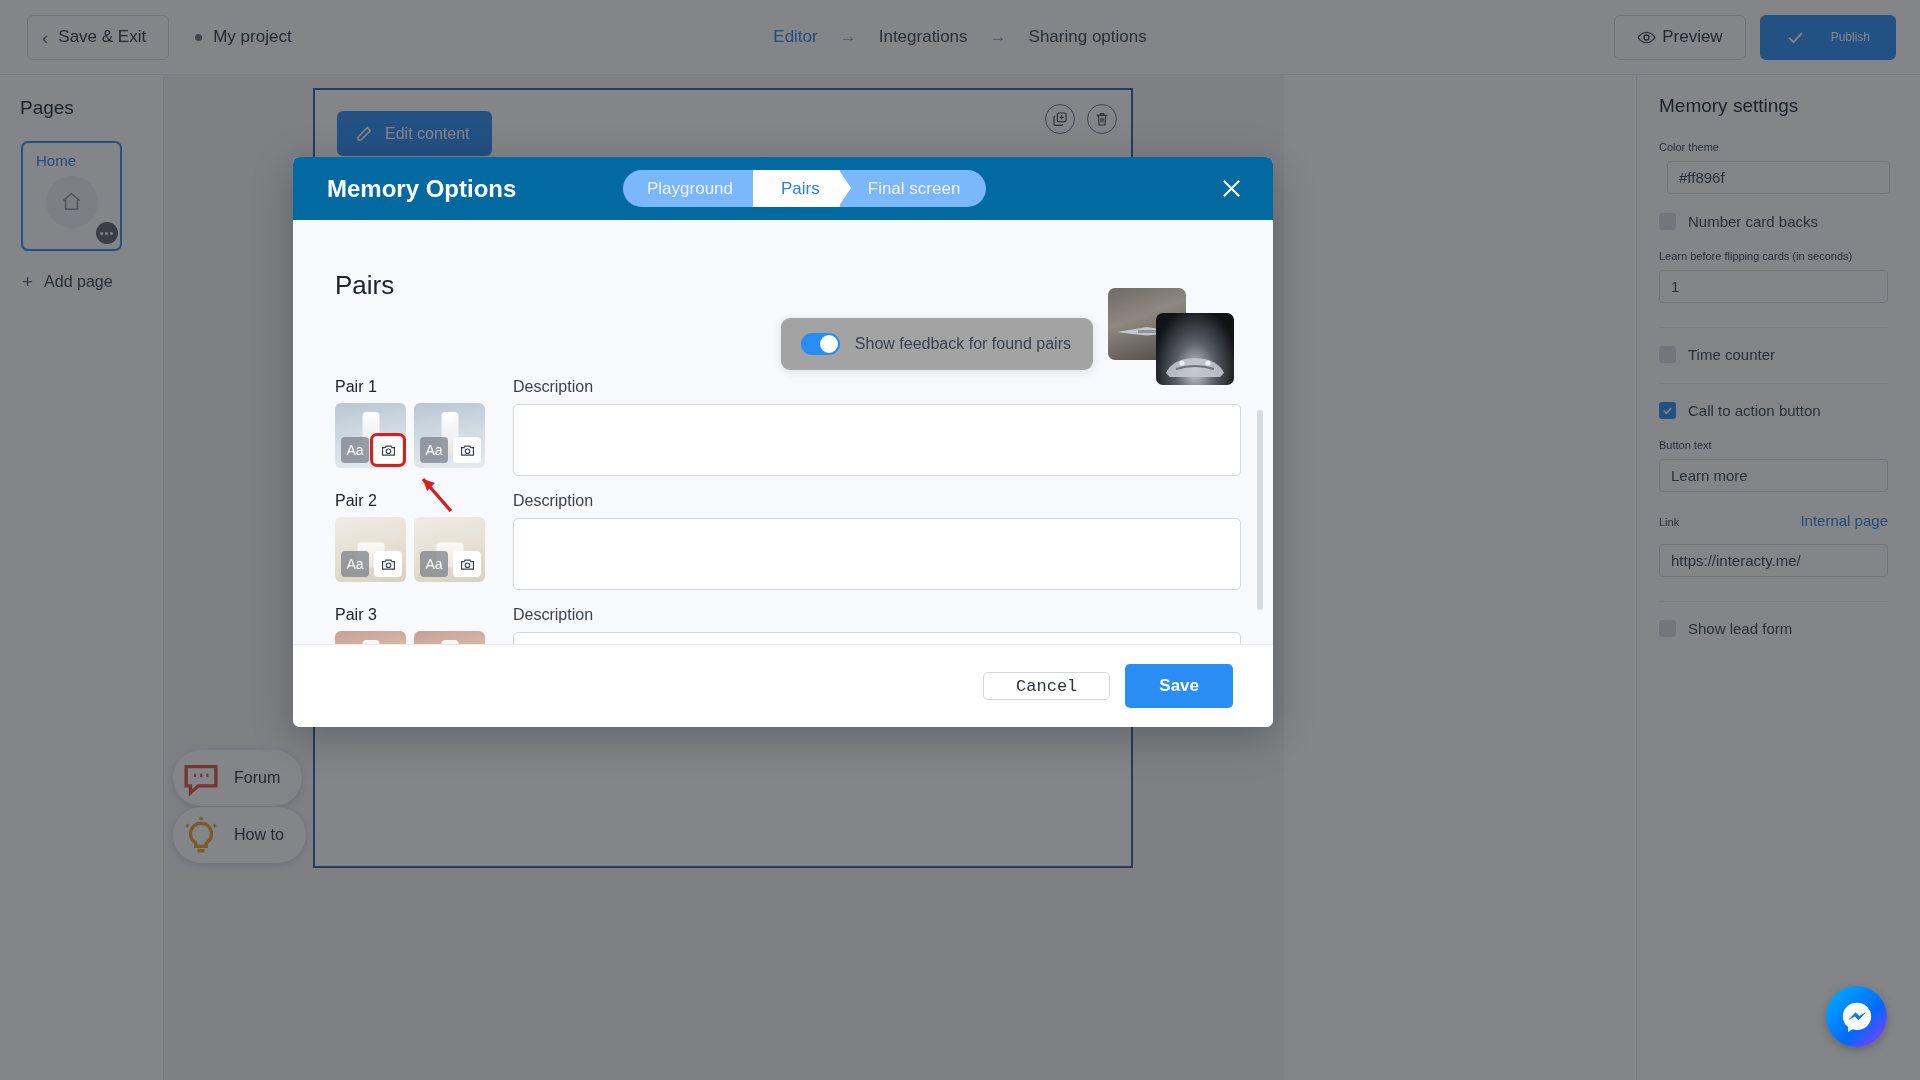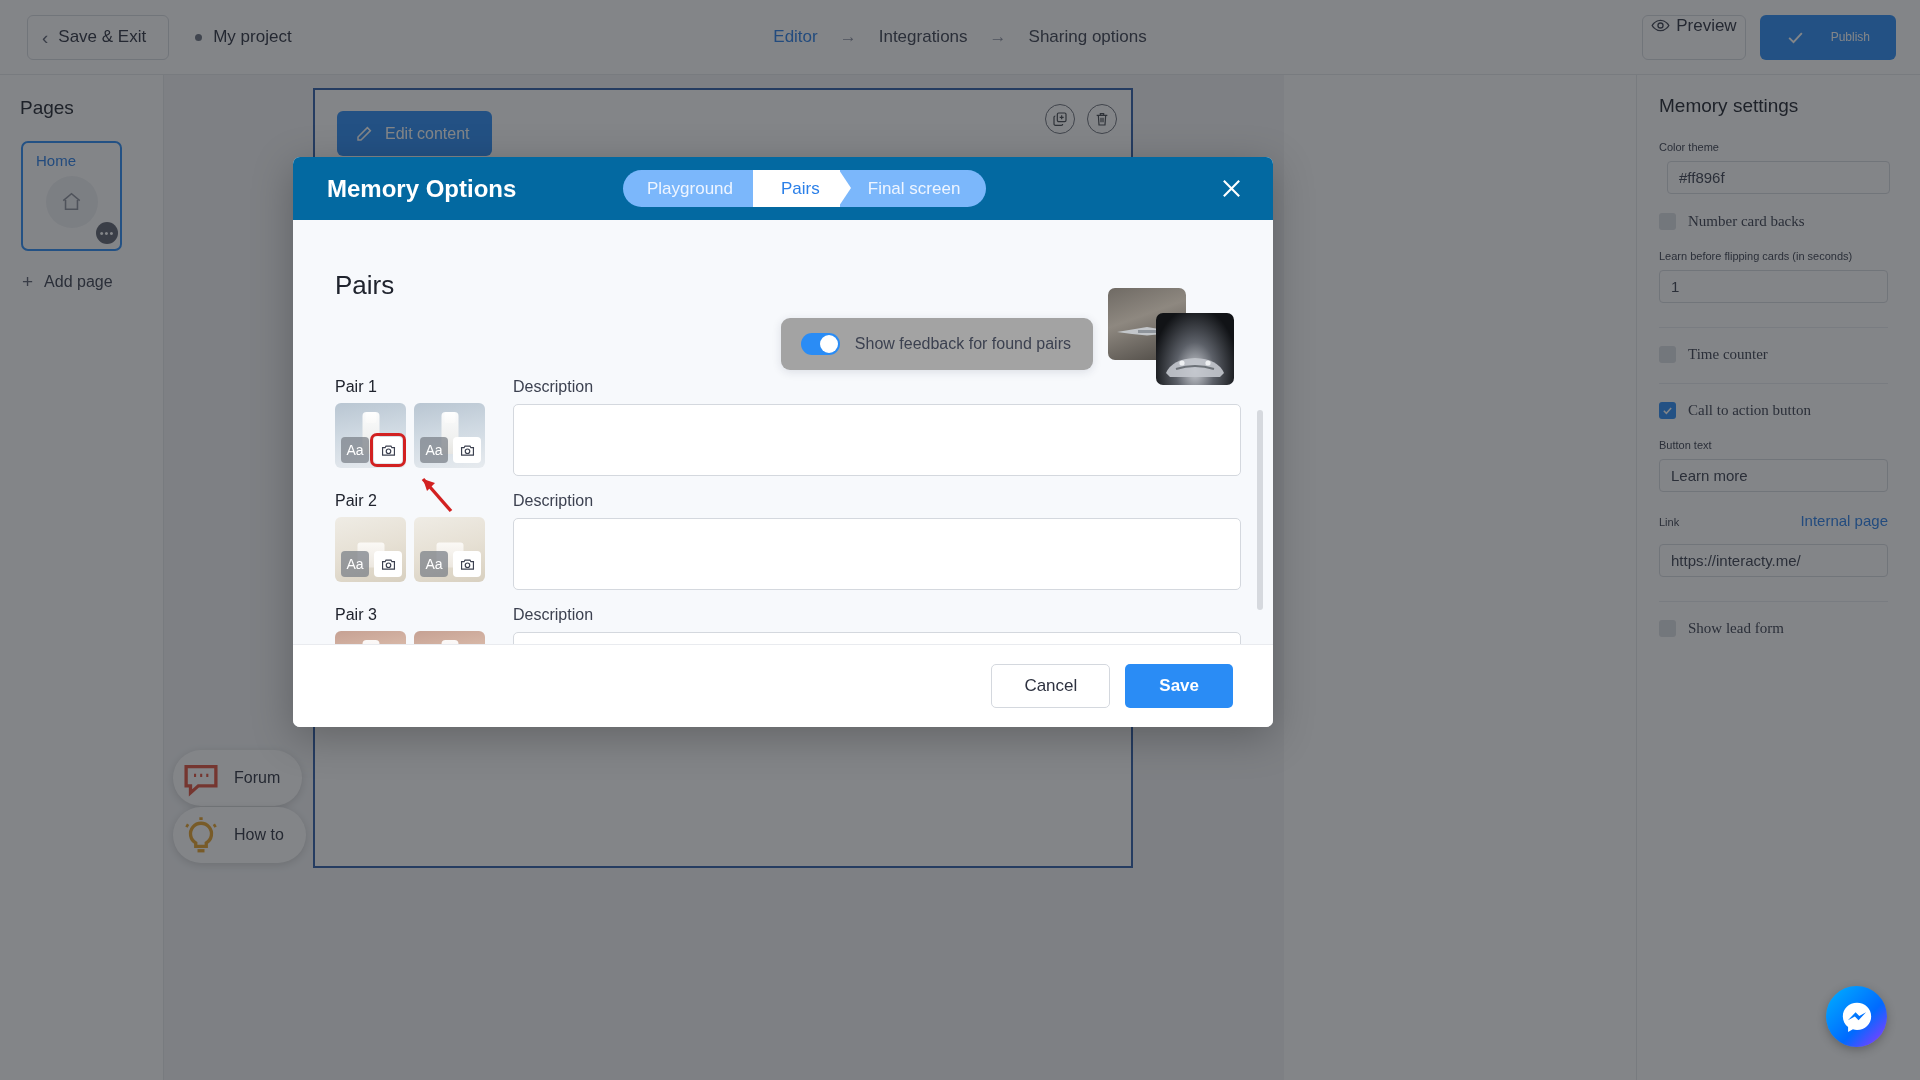--- a/index.html
+++ b/index.html
@@ -34,22 +34,22 @@
     display: flex; align-items: center; gap: 22px; font-size: 17px;
   }
   .step { color: #3c4150; cursor: pointer; white-space: nowrap; }
   .step.active { color: #2a7fe8; }
   .arrow { color: #8b90a0; font-size: 17px; }
 
   .topright {
     position: absolute; right: 24px; display: flex; align-items: center; gap: 14px;
   }
   .btn-preview {
-    height: 45px; padding: 0 8px; border: 1px solid #d8dbe0; border-radius: 6px;
-    background: #fff; display: flex; gap: 6px;
+    height: 45px; padding: 0 22px; border: 1px solid #d8dbe0; border-radius: 6px;
+    background: #fff; display: flex; align-items: center; gap: 6px;
     font-size: 17px; color: #2e3240; cursor: pointer;
   }
   .btn-publish {
     height: 45px; padding: 0 26px; border: none; border-radius: 6px;
     background: #2a8cf5; display: flex; align-items: center; gap: 26px;
     font-size: 12px; color: #fff; cursor: pointer;
   }
   .eye { width:19px;height:19px; display:inline-block; }
 
   
@@ -133,21 +133,21 @@
   }
   .rb-title { font-size: 19px; color: #20242e; margin-bottom: 24px; }
   .rb-label { font-size: 11px; color: #3c4150; margin-bottom: 8px; }
   .color-row { display: flex; align-items: stretch; gap: 8px; margin-bottom: 19px; }
   .color-sw { width: 36px; height: 33px; border-radius: 4px; background: #ff896f; cursor: pointer; }
   .color-input {
     flex: 1; height: 33px; border: 1px solid #d8dbe0; border-radius: 4px;
     background: #fff; font-size: 15px; color: #3c4150; padding: 0 11px;
     font-family: "Liberation Sans", sans-serif;
   }
-  .cb-row { display: flex; align-items: center; gap: 12px; margin-bottom: 20px; cursor: pointer; font-family: Liberation Serif, serif; }
+  .cb-row { display: flex; align-items: center; gap: 12px; margin-bottom: 20px; cursor: pointer; }
   .cb {
     width: 17px; height: 17px; border-radius: 3px; background: #dcdfe4; flex: none;
   }
   .cb.checked { background: #2a8cf5; display:flex;align-items:center;justify-content:center; }
   .cb.checked svg { width: 11px; height: 11px; }
   .cb-txt { font-size: 15px; color: #3c4150; }
   .rb-field {
     width: 100%; height: 33px; border: 1px solid #d8dbe0; border-radius: 4px;
     background: #fff; font-size: 15px; color: #3c4150; padding: 0 11px; margin-bottom: 20px;
     font-family: "Liberation Sans", sans-serif;
@@ -293,23 +293,23 @@
     background: #d6d9de; border-radius: 3px; cursor: pointer;
   }
   .red-arrow { position: absolute; left: 80px; top: 95px; width: 38px; height: 42px; pointer-events: none; }
 
   .modal-foot {
     height: 83px; background: #fff; border-top: 1px solid #e9ebef; flex: none;
     display: flex; align-items: center; justify-content: flex-end; gap: 15px;
     padding-right: 40px;
   }
   .btn-cancel {
-    height: 44px; padding: 0 32px; border: 1px solid #d4d8de; border-radius: 5px;
+    height: 28px; padding: 0 32px; border: 1px solid #d4d8de; border-radius: 5px;
     background: #fff; font-size: 17px; color: #2e3240; cursor: pointer;
-    font-family: Liberation Sans, sans-serif;
+    font-family: Liberation Mono, monospace;
   }
   .btn-save {
     height: 44px; padding: 0 34px; border: none; border-radius: 5px;
     background: #2a8cf5; font-size: 17px; font-weight: bold; color: #fff; cursor: pointer;
     font-family: "Liberation Sans", sans-serif;
   }
 </style>
 </head>
 <body>
 

